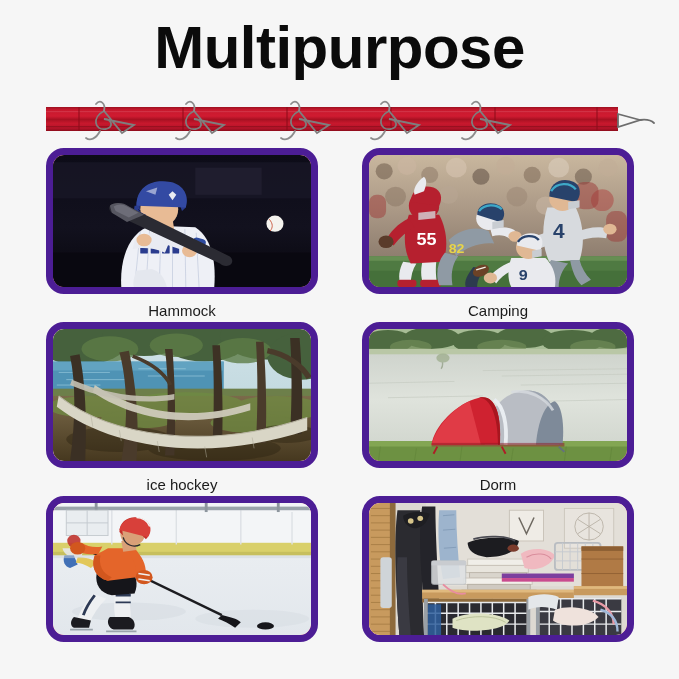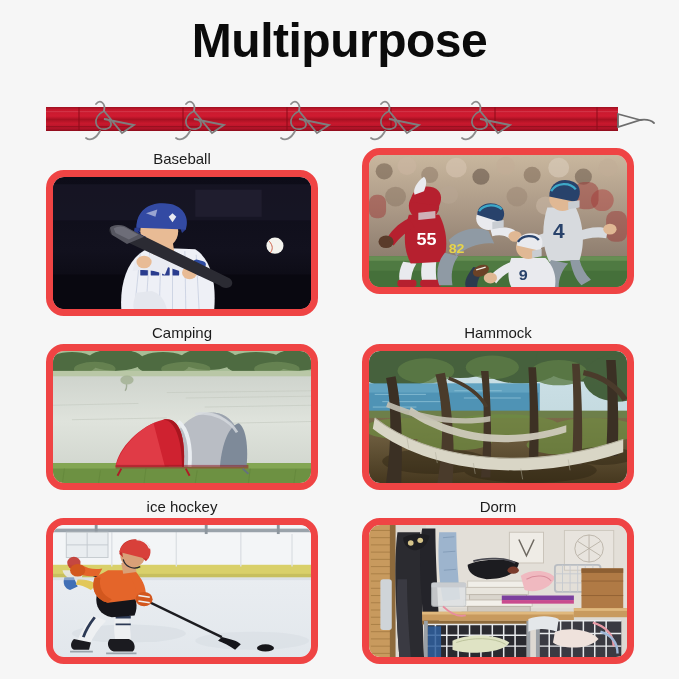--- a/index.html
+++ b/index.html
@@ -7,21 +7,21 @@
     width:679px;height:679px;
     background:#f6f6f6;
     font-family:"Liberation Sans", sans-serif;
     overflow:hidden;
     position:relative;
   }
   
   .title{
     position:absolute;left:0;top:16px;width:679px;
     text-align:center;
-    font-size:48px;font-weight:bold;color:#0b0b0b;
+    font-size:60px;font-weight:bold;color:#0b0b0b;
     letter-spacing:-0.5px;
     line-height:1.05;
   }
   
   .strap-wrap{position:absolute;left:0;top:95px;width:679px;height:52px;}
   
   .grid{
     position:absolute;left:46px;top:148px;
     width:588px;
   }
@@ -30,21 +30,21 @@
   .caption{
     text-align:center;
     font-size:15px;
     color:#1b1b1b;
     height:22px;line-height:22px;
     font-family:"Liberation Sans", sans-serif;
   }
   .frame{
     width:272px;height:146px;
     box-sizing:border-box;
-    border:7px solid #ef4444;
+    border:7px solid #4c1d95;
     border-radius:18px;
     background:#fca5a5;
     overflow:hidden;
     position:relative;
   }
   .photo{
     position:absolute;inset:0;
     border-radius:11px;
     overflow:hidden;
   }
@@ -121,21 +121,20 @@
       </g>
     </g>
   </svg>
 </div>
 
 <div class="grid">
 
   <div class="row">
 
     <div class="cell">
-      <div class="caption">Baseball</div>
       <div class="frame">
         <div class="photo">
           <svg viewBox="0 0 272 146" preserveAspectRatio="none">
             <defs>
               <linearGradient id="bbBg" x1="0" y1="0" x2="0" y2="1">
                 <stop offset="0%" stop-color="#0d0c18"></stop>
                   <stop offset="55%" stop-color="#12111e"></stop>
                   <stop offset="100%" stop-color="#07060c"></stop>
               </linearGradient>
             </defs>
@@ -294,100 +293,20 @@
             <path d="M113 127 L 123 124" stroke="#f2f0e8" stroke-width="1.4"></path>
           </svg>
         </div>
       </div>
     </div>
   </div>
 
   <div class="row">
 
     <div class="cell">
-      <div class="caption">Camping</div>
-      <div class="frame">
-        <div class="photo">
-          <svg viewBox="0 0 272 146" preserveAspectRatio="none">
-            <defs>
-              <linearGradient id="cpWater" x1="0" y1="0" x2="0" y2="1">
-                <stop offset="0%" stop-color="#cfd4cd"></stop>
-                  <stop offset="50%" stop-color="#dfe3dc"></stop>
-                  <stop offset="100%" stop-color="#d2d7cf"></stop>
-              </linearGradient>
-            </defs>
-
-            <rect x="0" y="0" width="272" height="26" fill="#a7bd96"></rect>
-            <g fill="#4e6b41">
-              <ellipse cx="20" cy="14" rx="26" ry="13"></ellipse>
-              <ellipse cx="66" cy="10" rx="30" ry="12"></ellipse>
-              <ellipse cx="116" cy="14" rx="28" ry="13"></ellipse>
-              <ellipse cx="164" cy="9" rx="30" ry="12"></ellipse>
-              <ellipse cx="214" cy="14" rx="32" ry="13"></ellipse>
-              <ellipse cx="258" cy="10" rx="26" ry="12"></ellipse>
-            </g>
-            <g fill="#6f8b58" opacity="0.7">
-              <ellipse cx="44" cy="20" rx="22" ry="8"></ellipse>
-              <ellipse cx="140" cy="20" rx="26" ry="8"></ellipse>
-              <ellipse cx="236" cy="20" rx="24" ry="8"></ellipse>
-            </g>
-            <rect x="0" y="22" width="272" height="8" fill="#b9c7a6"></rect>
-
-            <rect x="0" y="28" width="272" height="100" fill="url(#cpWater)"></rect>
-            <g stroke="#c4cac1" stroke-width="0.8" opacity="0.9">
-              <path d="M120 46 L 272 44"></path>
-                <path d="M140 52 L 272 50"></path>
-              <path d="M0 60 L 90 58"></path>
-                <path d="M160 62 L 272 60"></path>
-              <path d="M20 76 L 120 74"></path>
-                <path d="M180 80 L 272 78"></path>
-            </g>
-
-            <g opacity="0.7">
-              <path d="M76 28 C 78 36, 78 42, 76 44" stroke="#8d9a80" stroke-width="1.6" fill="none"></path>
-              <ellipse cx="78" cy="32" rx="7" ry="5" fill="#9aaa88"></ellipse>
-            </g>
-
-            <rect x="0" y="124" width="272" height="22" fill="#6d9142"></rect>
-            <rect x="0" y="124" width="272" height="6" fill="#85a955" opacity="0.9"></rect>
-            <g stroke="#5c7f36" stroke-width="0.8" opacity="0.6">
-              <path d="M10 146 L 12 130"></path>
-                <path d="M48 146 L 50 132"></path>
-              <path d="M96 146 L 98 130"></path>
-                <path d="M150 146 L 152 132"></path>
-              <path d="M206 146 L 208 130"></path>
-                <path d="M254 146 L 256 131"></path>
-            </g>
-
-            <g>
-
-              <path d="M122 128 C 120 96, 140 70, 164 68 C 190 66, 202 92, 200 128 Z" fill="#b9bdc4"></path>
-              <path d="M164 68 C 186 68, 198 94, 196 128 L 200 128 C 202 92, 190 66, 164 68 Z" fill="#9ba3ae"></path>
-
-              <path d="M176 128 C 178 102, 186 82, 196 80 C 204 86, 206 108, 204 128 Z" fill="#7e8a99"></path>
-
-              <path d="M66 128 C 68 108, 92 82, 116 76 C 132 72, 140 92, 138 128 Z" fill="#cf2230"></path>
-              <path d="M66 128 C 70 110, 88 88, 106 80 L 118 128 Z" fill="#e03b46"></path>
-              <path d="M116 76 C 128 76, 136 96, 136 128 L 138 128 C 140 92, 132 72, 116 76 Z" fill="#a8161f"></path>
-
-              <path d="M132 78 C 142 86, 146 106, 144 128" stroke="#e9edf1" stroke-width="4" fill="none"></path>
-
-              <path d="M150 70 C 168 66, 186 76, 194 90" stroke="#d7dbe0" stroke-width="3" fill="none" opacity="0.8"></path>
-
-              <rect x="66" y="126" width="140" height="4" fill="#8e1520" opacity="0.5"></rect>
-              <path d="M72 130 L 68 138" stroke="#b01b26" stroke-width="2"></path>
-              <path d="M140 130 L 144 138" stroke="#b01b26" stroke-width="2"></path>
-              <path d="M200 130 L 206 136" stroke="#64707e" stroke-width="2"></path>
-            </g>
-          </svg>
-        </div>
-      </div>
-    </div>
-
-    <div class="cell">
       <div class="caption">Hammock</div>
       <div class="frame">
         <div class="photo">
           <svg viewBox="0 0 272 146" preserveAspectRatio="none">
             <defs>
               <linearGradient id="hmSky" x1="0" y1="0" x2="0" y2="1">
                 <stop offset="0%" stop-color="#cfe2e8"></stop>
                   <stop offset="100%" stop-color="#b9d2d8"></stop>
               </linearGradient>
               <linearGradient id="hmGround" x1="0" y1="0" x2="0" y2="1">
@@ -455,20 +374,100 @@
               <path d="M44 62 C 90 94, 150 102, 208 82 L 208 90 C 148 110, 88 102, 42 70 Z" fill="#cdcabb" opacity="0.95"></path>
               <path d="M20 56 C 56 72, 96 78, 128 72 L 128 78 C 94 84, 54 78, 18 62 Z" fill="#c4c1b2" opacity="0.9"></path>
 
               <g stroke="#aeab9a" stroke-width="0.7" opacity="0.8">
                 <path d="M40 96 L 42 108"></path>
                   <path d="M70 112 L 72 124"></path>
                 <path d="M110 124 L 112 136"></path>
                   <path d="M160 130 L 162 142"></path>
                 <path d="M210 120 L 212 132"></path>
               </g>
+            </g>
+          </svg>
+        </div>
+      </div>
+    </div>
+
+    <div class="cell">
+      <div class="caption">Camping</div>
+      <div class="frame">
+        <div class="photo">
+          <svg viewBox="0 0 272 146" preserveAspectRatio="none">
+            <defs>
+              <linearGradient id="cpWater" x1="0" y1="0" x2="0" y2="1">
+                <stop offset="0%" stop-color="#cfd4cd"></stop>
+                  <stop offset="50%" stop-color="#dfe3dc"></stop>
+                  <stop offset="100%" stop-color="#d2d7cf"></stop>
+              </linearGradient>
+            </defs>
+
+            <rect x="0" y="0" width="272" height="26" fill="#a7bd96"></rect>
+            <g fill="#4e6b41">
+              <ellipse cx="20" cy="14" rx="26" ry="13"></ellipse>
+              <ellipse cx="66" cy="10" rx="30" ry="12"></ellipse>
+              <ellipse cx="116" cy="14" rx="28" ry="13"></ellipse>
+              <ellipse cx="164" cy="9" rx="30" ry="12"></ellipse>
+              <ellipse cx="214" cy="14" rx="32" ry="13"></ellipse>
+              <ellipse cx="258" cy="10" rx="26" ry="12"></ellipse>
+            </g>
+            <g fill="#6f8b58" opacity="0.7">
+              <ellipse cx="44" cy="20" rx="22" ry="8"></ellipse>
+              <ellipse cx="140" cy="20" rx="26" ry="8"></ellipse>
+              <ellipse cx="236" cy="20" rx="24" ry="8"></ellipse>
+            </g>
+            <rect x="0" y="22" width="272" height="8" fill="#b9c7a6"></rect>
+
+            <rect x="0" y="28" width="272" height="100" fill="url(#cpWater)"></rect>
+            <g stroke="#c4cac1" stroke-width="0.8" opacity="0.9">
+              <path d="M120 46 L 272 44"></path>
+                <path d="M140 52 L 272 50"></path>
+              <path d="M0 60 L 90 58"></path>
+                <path d="M160 62 L 272 60"></path>
+              <path d="M20 76 L 120 74"></path>
+                <path d="M180 80 L 272 78"></path>
+            </g>
+
+            <g opacity="0.7">
+              <path d="M76 28 C 78 36, 78 42, 76 44" stroke="#8d9a80" stroke-width="1.6" fill="none"></path>
+              <ellipse cx="78" cy="32" rx="7" ry="5" fill="#9aaa88"></ellipse>
+            </g>
+
+            <rect x="0" y="124" width="272" height="22" fill="#6d9142"></rect>
+            <rect x="0" y="124" width="272" height="6" fill="#85a955" opacity="0.9"></rect>
+            <g stroke="#5c7f36" stroke-width="0.8" opacity="0.6">
+              <path d="M10 146 L 12 130"></path>
+                <path d="M48 146 L 50 132"></path>
+              <path d="M96 146 L 98 130"></path>
+                <path d="M150 146 L 152 132"></path>
+              <path d="M206 146 L 208 130"></path>
+                <path d="M254 146 L 256 131"></path>
+            </g>
+
+            <g>
+
+              <path d="M122 128 C 120 96, 140 70, 164 68 C 190 66, 202 92, 200 128 Z" fill="#b9bdc4"></path>
+              <path d="M164 68 C 186 68, 198 94, 196 128 L 200 128 C 202 92, 190 66, 164 68 Z" fill="#9ba3ae"></path>
+
+              <path d="M176 128 C 178 102, 186 82, 196 80 C 204 86, 206 108, 204 128 Z" fill="#7e8a99"></path>
+
+              <path d="M66 128 C 68 108, 92 82, 116 76 C 132 72, 140 92, 138 128 Z" fill="#cf2230"></path>
+              <path d="M66 128 C 70 110, 88 88, 106 80 L 118 128 Z" fill="#e03b46"></path>
+              <path d="M116 76 C 128 76, 136 96, 136 128 L 138 128 C 140 92, 132 72, 116 76 Z" fill="#a8161f"></path>
+
+              <path d="M132 78 C 142 86, 146 106, 144 128" stroke="#e9edf1" stroke-width="4" fill="none"></path>
+
+              <path d="M150 70 C 168 66, 186 76, 194 90" stroke="#d7dbe0" stroke-width="3" fill="none" opacity="0.8"></path>
+
+              <rect x="66" y="126" width="140" height="4" fill="#8e1520" opacity="0.5"></rect>
+              <path d="M72 130 L 68 138" stroke="#b01b26" stroke-width="2"></path>
+              <path d="M140 130 L 144 138" stroke="#b01b26" stroke-width="2"></path>
+              <path d="M200 130 L 206 136" stroke="#64707e" stroke-width="2"></path>
             </g>
           </svg>
         </div>
       </div>
     </div>
   </div>
 
   <div class="row">
 
     <div class="cell">

